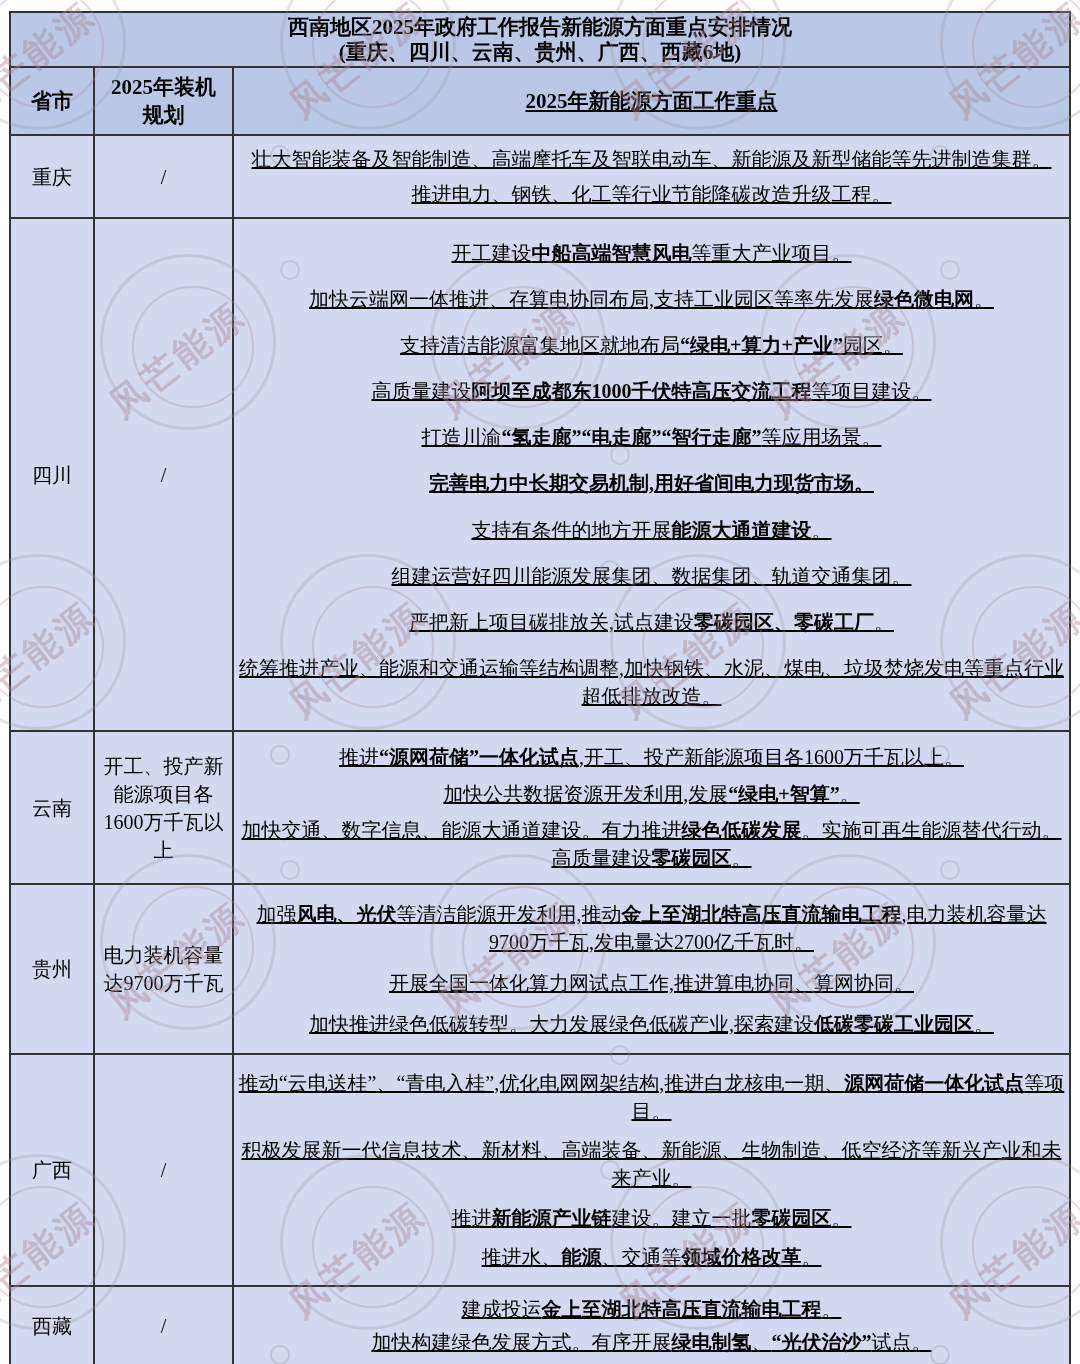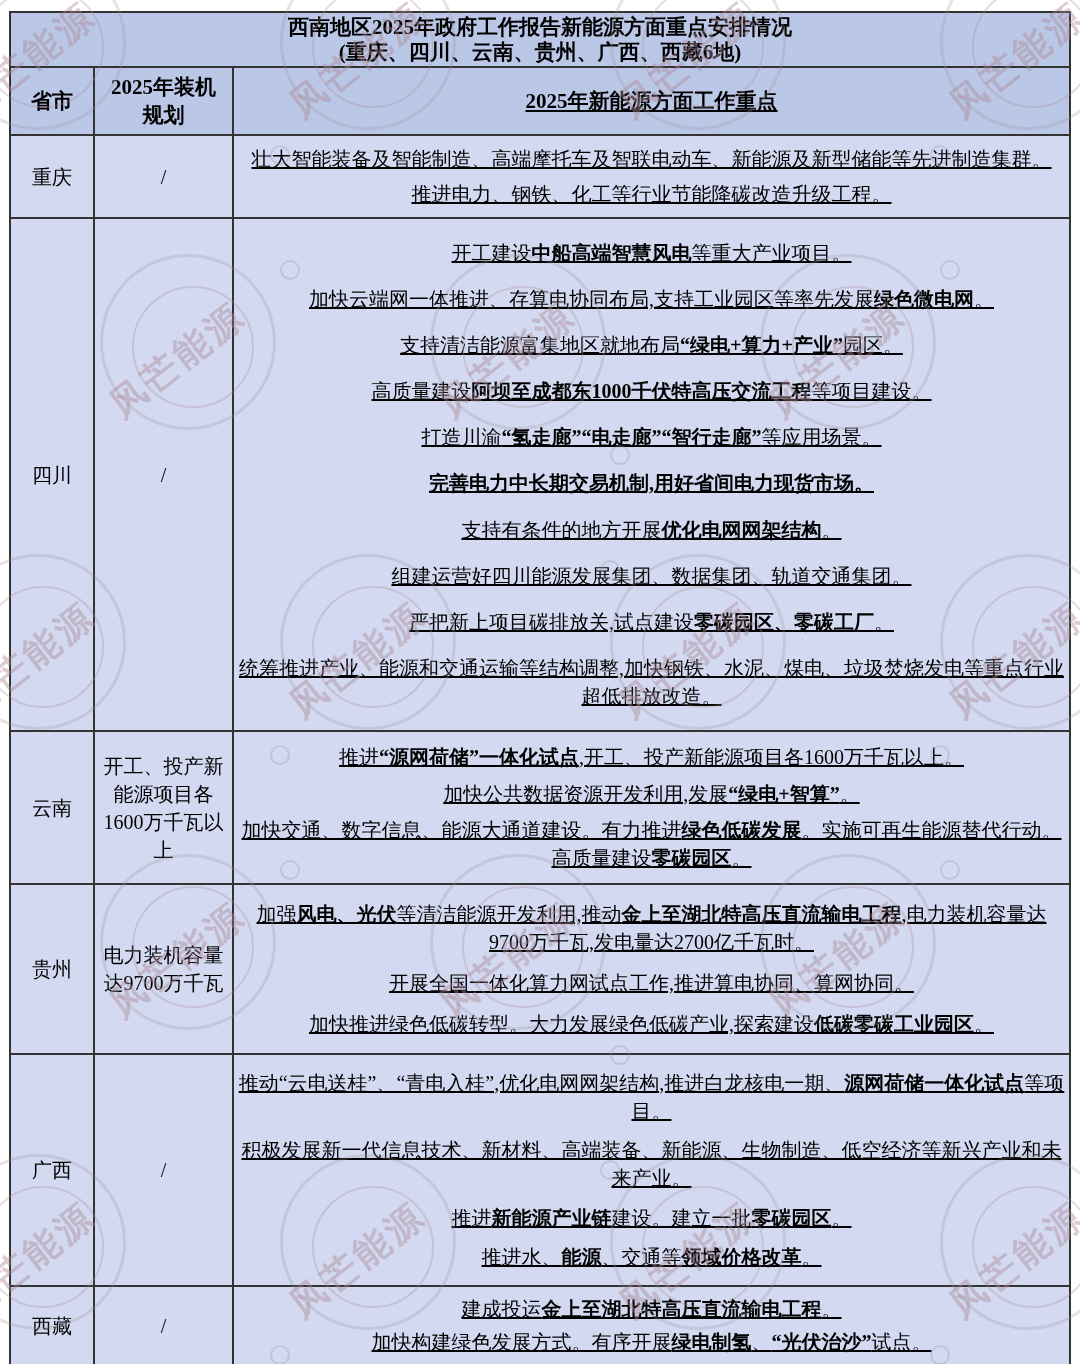--- a/index.html
+++ b/index.html
@@ -82,21 +82,21 @@
         <div class="row" style="height: 513px;">
           <div class="cell">四川</div>
           <div class="cell">/</div>
           <div class="cell focus">
             <p><span>开工建设</span><b>中船高端智慧风电</b><span>等重大产业项目。</span></p>
             <p><span>加快云端网一体推进、存算电协同布局,支持工业园区等率先发展</span><b>绿色微电网</b><span>。</span></p>
             <p><span>支持清洁能源富集地区就地布局</span><b>“绿电+算力+产业”</b><span>园区。</span></p>
             <p><span>高质量建设</span><b>阿坝至成都东1000千伏特高压交流工程</b><span>等项目建设。</span></p>
             <p><span>打造川渝</span><b>“氢走廊”“电走廊”“智行走廊”</b><span>等应用场景。</span></p>
             <p><b>完善电力中长期交易机制,用好省间电力现货市场。</b></p>
-            <p><span>支持有条件的地方开展</span><b>优化电网网架结构</b><span>。</span></p>
+            <p><span>支持有条件的地方开展</span><b>能源大通道建设</b><span>。</span></p>
             <p><span>组建运营好四川能源发展集团、数据集团、轨道交通集团。</span></p>
             <p><span>严把新上项目碳排放关,试点建设</span><b>零碳园区、零碳工厂</b><span>。</span></p>
             <p><span>统筹推进产业、能源和交通运输等结构调整,加快钢铁、水泥、煤电、垃圾焚烧发电等重点行业超低排放改造。</span></p>
           </div>
         </div>
         <div class="row" style="height: 153px;">
           <div class="cell">云南</div>
           <div class="cell">开工、投产新能源项目各1600万千瓦以上</div>
           <div class="cell focus">
             <p><span>推进</span><b>“源网荷储”一体化试点</b><span>,开工、投产新能源项目各1600万千瓦以上。</span></p>

